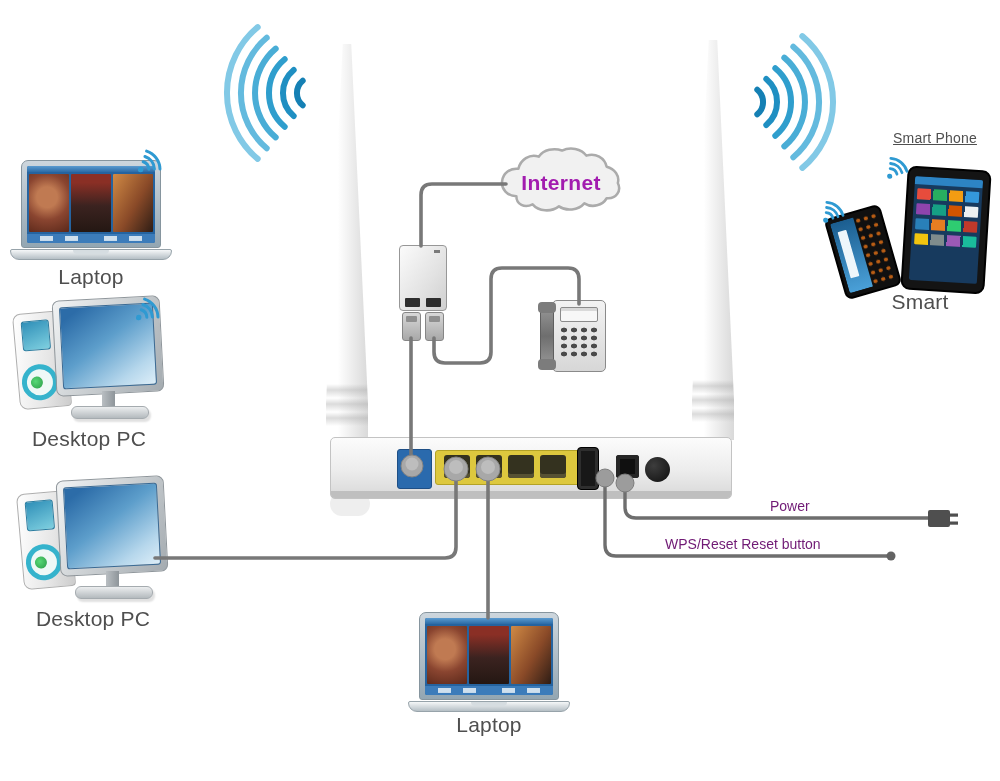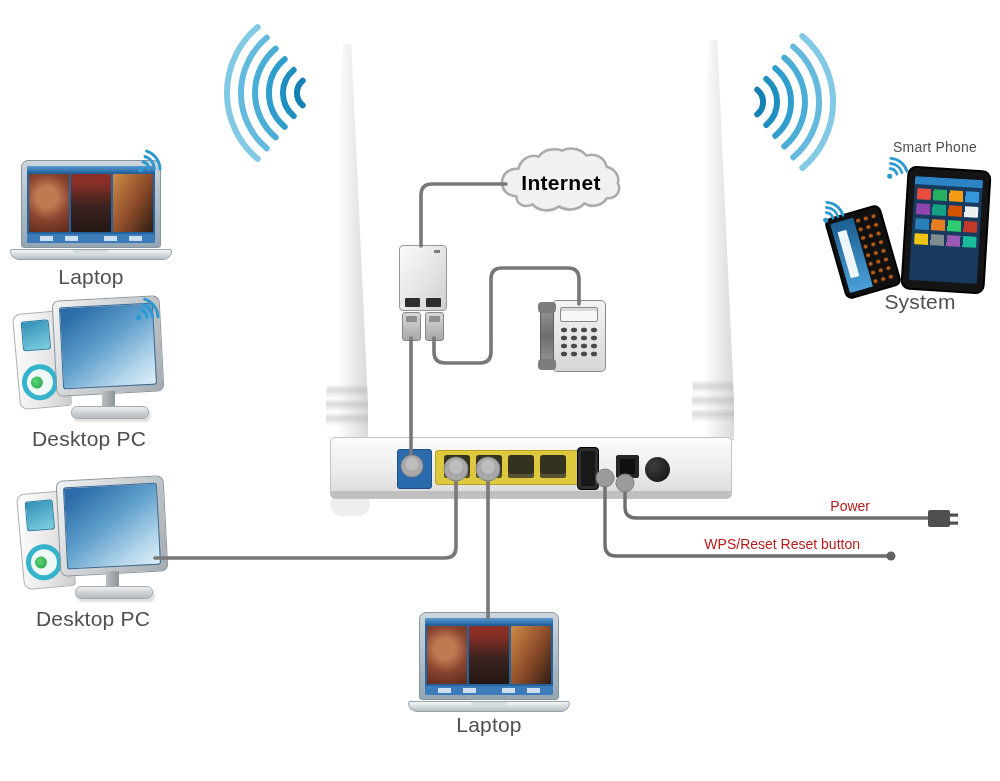--- a/index.html
+++ b/index.html
@@ -5,21 +5,21 @@
   html,body{margin:0;padding:0;}
   body{
     width:1000px;height:781px;position:relative;background:#ffffff;overflow:hidden;
     font-family:"Liberation Sans", sans-serif;
   }
   .abs{position:absolute;}
   .dev-label{
     position:absolute;color:#4f4f4f;font-size:21px;text-align:center;letter-spacing:.2px;
   }
   .callout-label{
-    position:absolute;color:#b91c1c;font-size:14px;text-align:right;
+    position:absolute;color:#701a75;font-size:14px;text-align:left;
   }
 
   
   .antenna{
     position:absolute;width:42px;height:400px;z-index:1;
     clip-path:polygon(40% 0,60% 0,100% 90%,100% 100%,0 100%,0 90%);
     background:
       linear-gradient(180deg, rgba(0,0,0,0) 85%, rgba(165,165,165,.4) 86.5%, rgba(0,0,0,0) 88.5%,
         rgba(165,165,165,.4) 90%, rgba(0,0,0,0) 92%, rgba(165,165,165,.4) 93.5%, rgba(0,0,0,0) 95.5%),
       linear-gradient(90deg,#ffffff 28%,#eeeeee 60%,#d9d9d9);
@@ -128,21 +128,21 @@
   .smartphone{position:absolute;left:834px;top:210px;width:58px;height:84px;z-index:3;transform:rotate(-16deg);
     background:#101010;border:2px solid #000;border-radius:7px;padding:4px 3px;box-sizing:border-box;}
   .smartphone .screen{width:100%;height:100%;display:flex;overflow:hidden;border-radius:2px;}
   .smartphone .colL{flex:1;background:linear-gradient(180deg,#1b5d8f,#4aa0d8);position:relative;}
   .smartphone .colL::after{content:"";position:absolute;left:5px;top:10px;width:9px;height:48px;background:#eef6fb;border-radius:1px;}
   .smartphone .colR{flex:1;background:linear-gradient(180deg,#f59b3c,#e3781f);
     background-image:radial-gradient(#b95d14 30%,transparent 34%);background-size:8px 9px;}
 
   
   .cloud-text{position:absolute;left:500px;top:171px;width:122px;text-align:center;z-index:6;
-    font-size:21px;font-weight:bold;color:#000000;letter-spacing:.3px;}
+    font-size:21px;font-weight:bold;color:#a21caf;letter-spacing:.3px;}
 
   .overlay-svg{position:absolute;left:0;top:0;z-index:5;pointer-events:none;}
   .mini-wifi{position:absolute;z-index:4;}
 </style>
 </head>
 <body>
 
 <div class="antenna" style="left:326px;top:44px;"></div>
 <div class="antenna" style="left:692px;top:40px;"></div>
 <div class="router-foot"></div>
@@ -319,16 +319,16 @@
     <circle cx="488" cy="467" r="7" fill="#bdbdbd"></circle>
     <circle cx="605" cy="478" r="9" fill="#9c9c9c" stroke="#7d7d7d" stroke-width="1"></circle>
     <circle cx="625" cy="483" r="9" fill="#9c9c9c" stroke="#7d7d7d" stroke-width="1"></circle>
   </g>
 </svg>
 
 <div class="dev-label" style="left:10px;top:265px;width:162px;">Laptop</div>
 <div class="dev-label" style="left:14px;top:427px;width:150px;">Desktop PC</div>
 <div class="dev-label" style="left:18px;top:607px;width:150px;">Desktop PC</div>
 <div class="dev-label" style="left:408px;top:713px;width:162px;">Laptop</div>
-<div class="dev-label" style="left:870px;top:139px;width:130px;font-size:14px;">Smart Phone</div>
-<div class="dev-label" style="left:878px;top:290px;width:84px;">System</div>
+<div class="dev-label" style="left:870px;top:130px;width:130px;font-size:14px;text-decoration:underline;">Smart Phone</div>
+<div class="dev-label" style="left:878px;top:290px;width:84px;">Smart</div>
 <div class="callout-label" style="left:770px;top:498px;width:100px;">Power</div>
 <div class="callout-label" style="left:665px;top:536px;width:195px;">WPS/Reset Reset button</div>
 
 </body></html>

